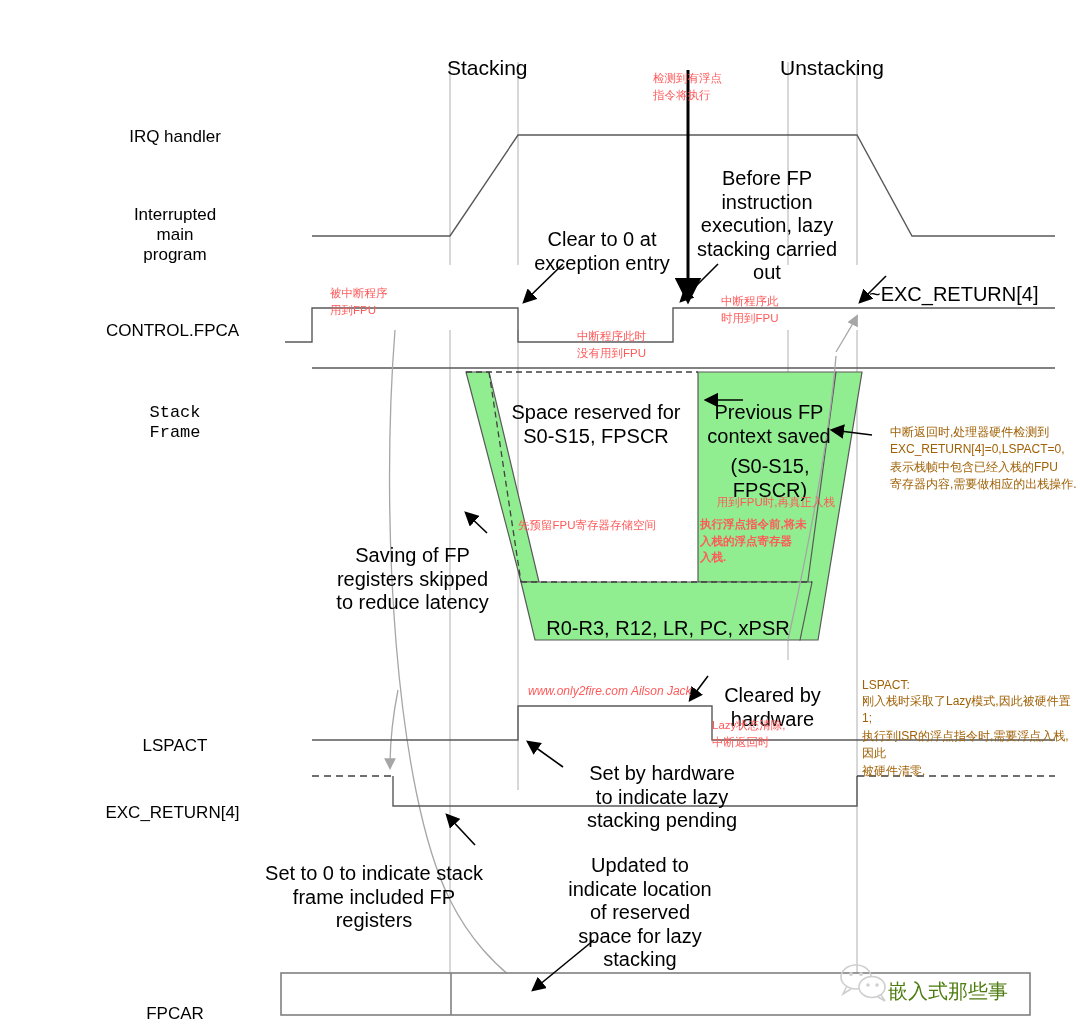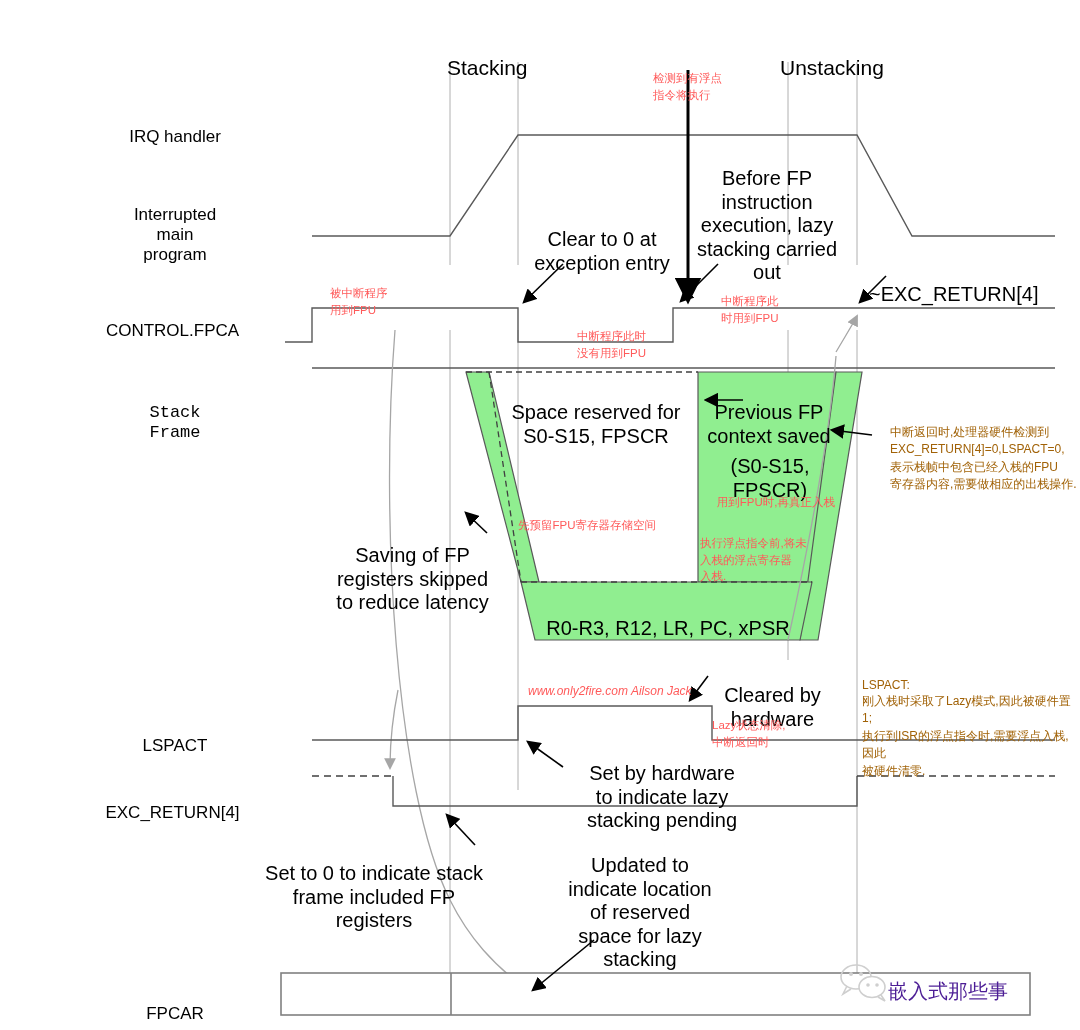--- a/index.html
+++ b/index.html
@@ -8,21 +8,21 @@
   #stage{position:absolute;left:0;top:0;width:1080px;height:1030px;}
   svg.layer{position:absolute;left:0;top:0;width:1080px;height:1030px;}
   .lbl{position:absolute;white-space:pre;line-height:1.18;margin-top:20px;}
   .rowlabel{font-size:17px;text-align:center;}
   .hdr{font-size:21px;}
   .blk{font-size:20px;text-align:center;}
   .blk-l{font-size:20px;text-align:left;}
   .cn{font-size:11.5px;color:#ff5a5a;line-height:1.45;}
   .cn-b{font-size:12px;color:#a16207;line-height:1.45;}
   .wm{font-size:12px;color:#ff5a5a;font-style:italic;}
-  .wechat{position:absolute;color:#4c1d95;font-size:20px;white-space:nowrap;
+  .wechat{position:absolute;color:#4d7c0f;font-size:20px;white-space:nowrap;
           font-family:"DejaVu Sans",sans-serif;}
 </style>
 </head>
 <body>
 
 <div id="stage">
 
   <svg class="layer" viewBox="0 0 1080 1030">
     <defs>
       <marker id="ah-black" markerWidth="9" markerHeight="9" refX="7.5" refY="4.5" orient="auto">
@@ -159,21 +159,21 @@
 指令将执行</div>
   <div class="lbl cn" style="left: 330px; top: 265px; width: 110px; white-space: pre-line;">被中断程序
 用到FPU</div>
   <div class="lbl cn" style="left: 577px; top: 308px; width: 120px; white-space: pre-line;">中断程序此时
 没有用到FPU</div>
   <div class="lbl cn" style="left: 721px; top: 273px; width: 110px; white-space: pre-line;">中断程序此
 时用到FPU</div>
 
   <div class="lbl cn" style="left: 518px; top: 497px; width: 185px; white-space: pre-line;">先预留FPU寄存器存储空间</div>
   <div class="lbl cn" style="left: 700px; top: 474px; width: 135px; white-space: pre-line; text-align: right;">用到FPU时,再真正入栈</div>
-  <div class="lbl cn" style="left: 700px; top: 515px; width: 120px; white-space: pre-line;">执行浮点指令前,将未
+  <div class="lbl cn" style="left: 700px; top: 496px; width: 120px; white-space: pre-line; font-weight: bold;">执行浮点指令前,将未
 入栈的浮点寄存器
 入栈.</div>
 
   <div class="lbl cn-b" style="left: 890px; top: 404px; width: 190px; white-space: pre-line;">中断返回时,处理器硬件检测到
 EXC_RETURN[4]=0,LSPACT=0,
 表示栈帧中包含已经入栈的FPU
 寄存器内容,需要做相应的出栈操作.</div>
 
   <div class="lbl cn-b" style="left: 862px; top: 657px; white-space: pre-line;">LSPACT:</div>
   <div class="lbl cn-b" style="left: 862px; top: 673px; width: 215px; white-space: pre-line;">刚入栈时采取了Lazy模式,因此被硬件置1;

